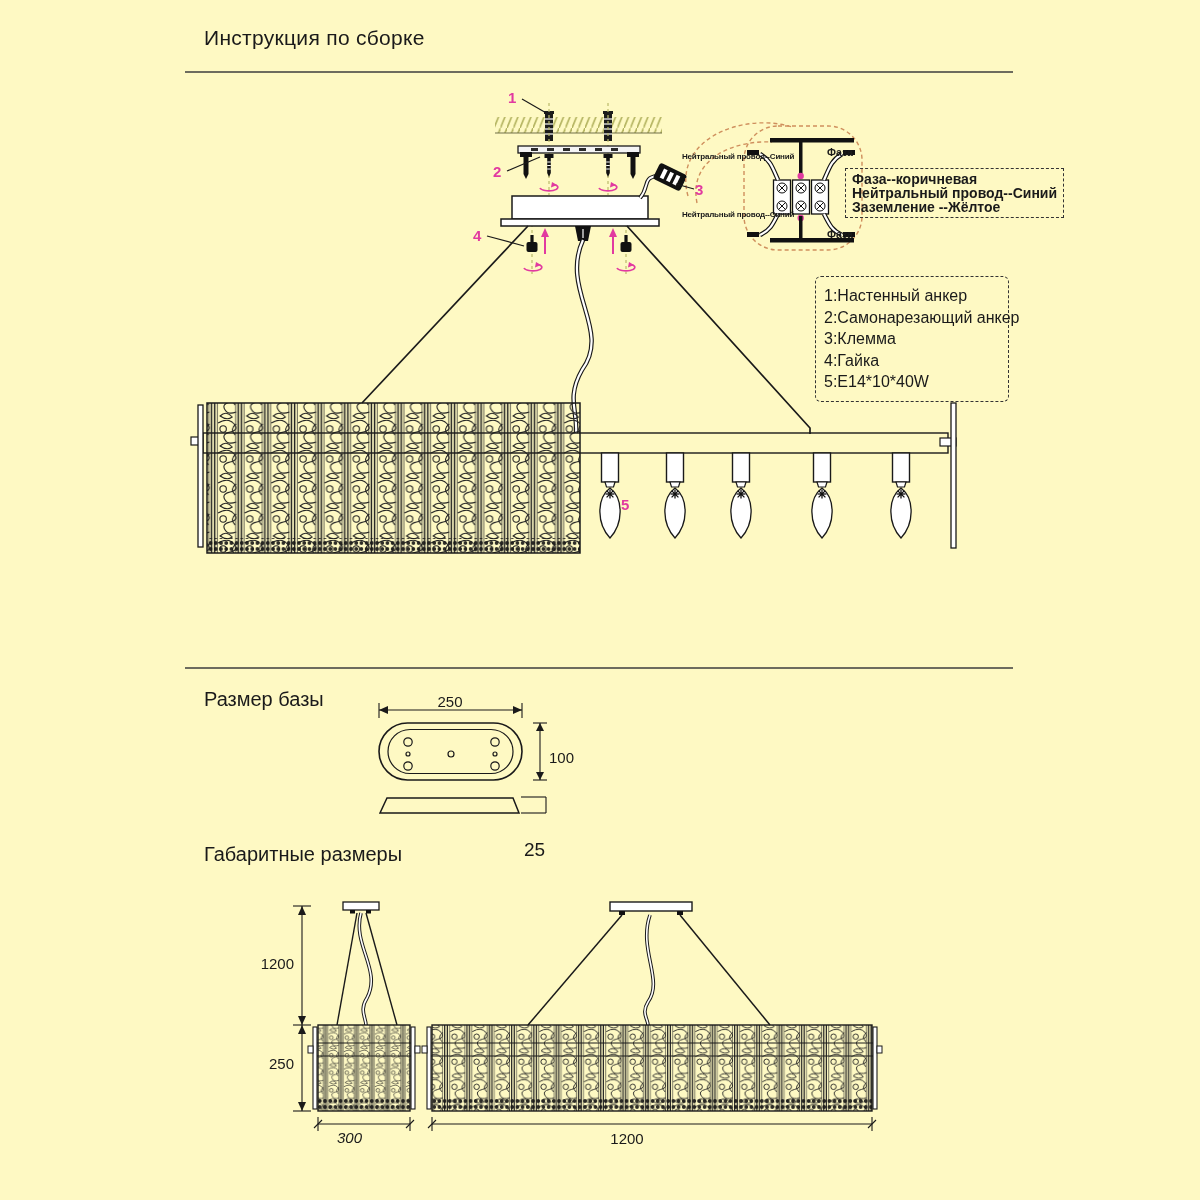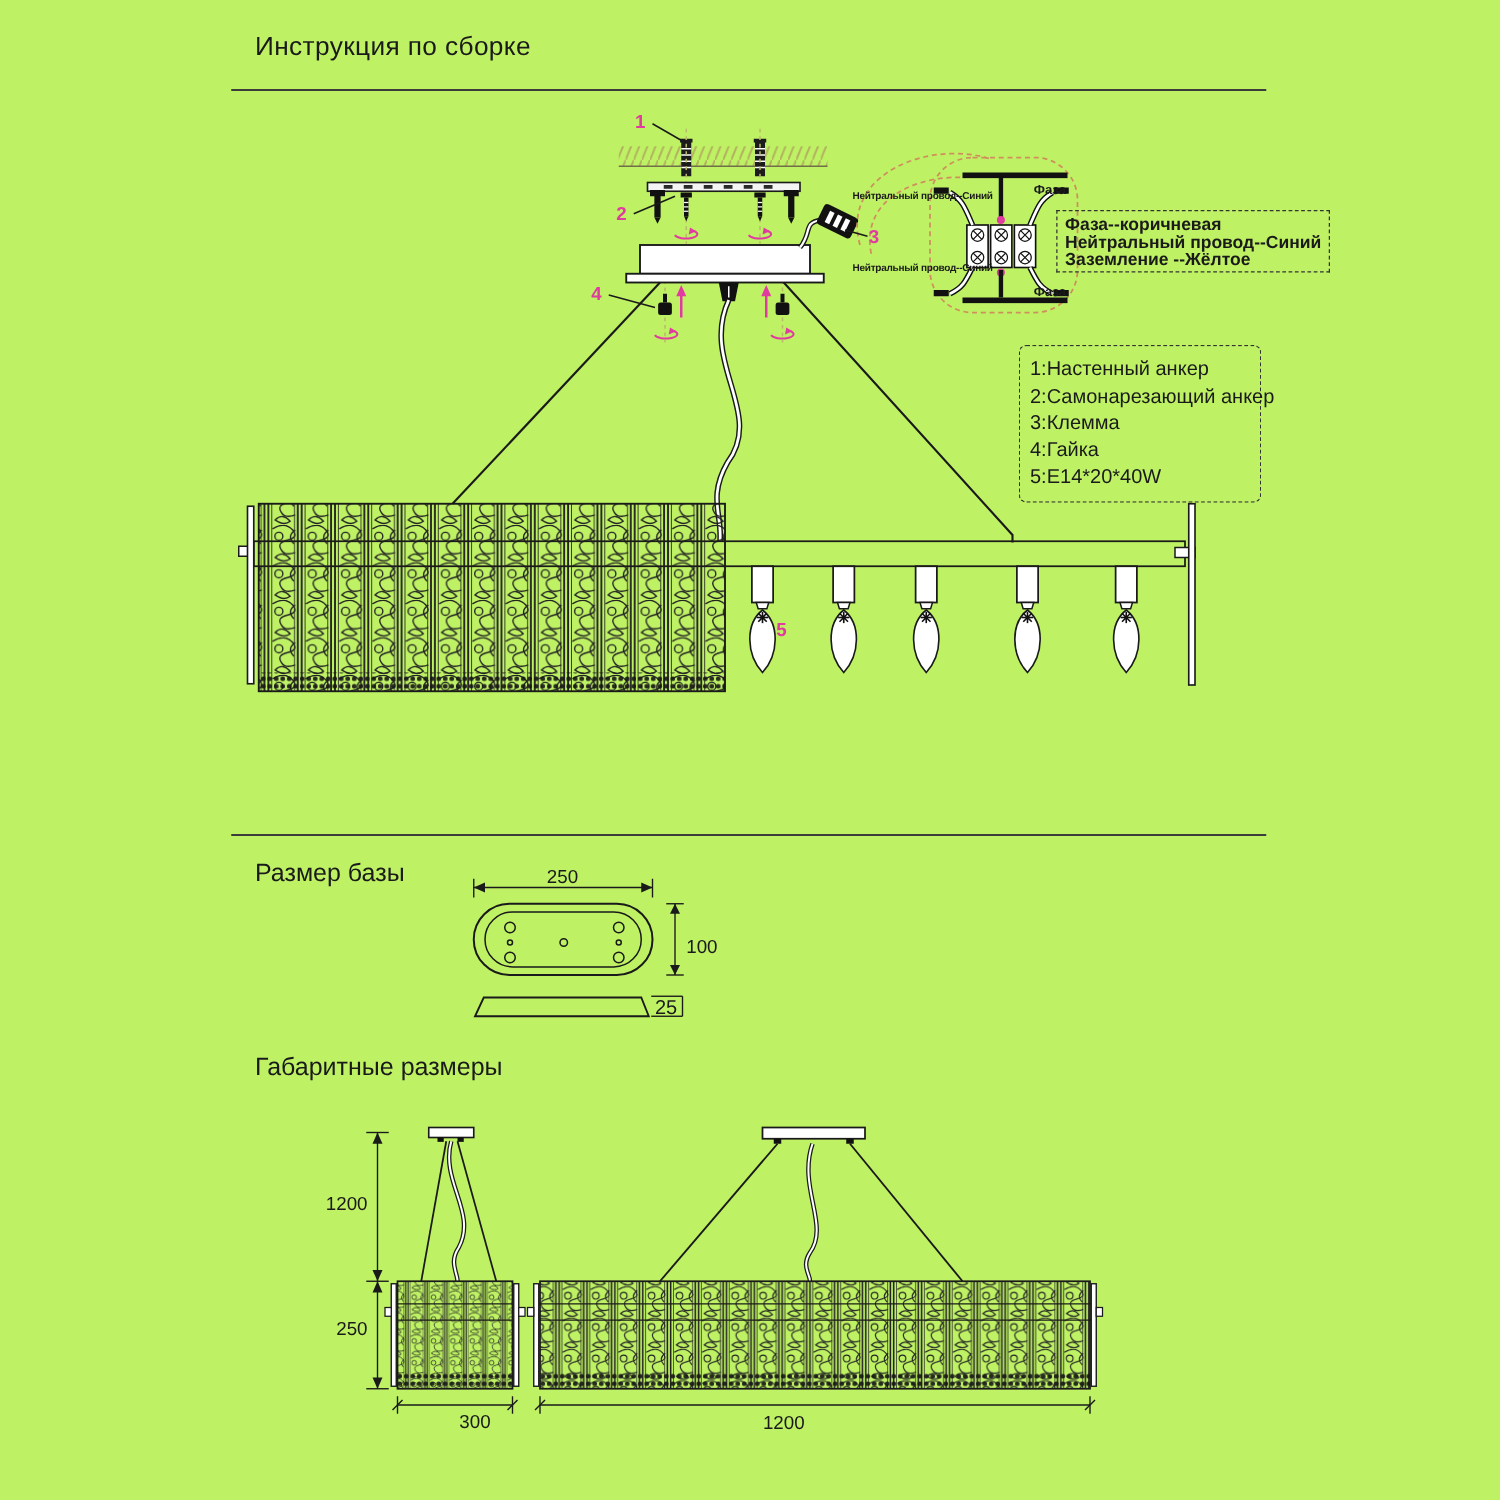--- a/index.html
+++ b/index.html
@@ -1,23 +1,23 @@
 <!DOCTYPE html>
 <html><head>
 <meta charset="utf-8">
 <style>
   html,body{margin:0;padding:0;background:#fff;}
-  .page{position:relative;width:1200px;height:1200px;background:#bef264;
+  .page{position:relative;width:1200px;height:1200px;background:#fef9c3;
         font-family:"Liberation Sans",sans-serif;color:#1a1a1a;overflow:hidden;}
   .abs{position:absolute;white-space:nowrap;}
   .title{font-size:21px;letter-spacing:.3px;}
   .heading{font-size:20px;}
   .callout{color:#e13aa0;font-weight:700;font-size:15px;}
   .dim{font-size:15px;}
-  .dim-s{font-size:16px;}
+  .dim-s{font-size:19px;margin-top:41px;}
   .wire-lbl{font-size:8px;font-weight:700;letter-spacing:-0.2px;}
   .phase-lbl{font-size:10.5px;font-weight:700;}
   .legend-box{border:1.6px dashed #333;padding:3px 6px;line-height:14px;
               font-size:14px;font-weight:700;}
   .legend-box div{white-space:nowrap;}
   .parts-box{border:1.6px dashed #333;border-radius:6px;padding:8px 8px;
              line-height:21.5px;font-size:16px;font-weight:400;}
   .footer{font-size:21px;}
   svg{position:absolute;left:0;top:0;}
 </style>
@@ -372,28 +372,28 @@
   <div>Фаза--коричневая</div>
   <div>Нейтральный провод--Синий</div>
   <div>Заземление --Жёлтое</div>
 </div>
 
 <div class="abs parts-box" style="left:815px;top:276px;width:176px;">
   <div>1:Настенный анкер</div>
   <div>2:Самонарезающий анкер</div>
   <div>3:Клемма</div>
   <div>4:Гайка</div>
-  <div>5:E14*20*40W</div>
+  <div>5:E14*10*40W</div>
 </div>
 
 <div class="abs heading" style="left:204px;top:688px;">Размер базы</div>
 <div class="abs dim" style="left:415px;top:693px;width:70px;text-align:center;">250</div>
 <div class="abs dim" style="left:549px;top:749px;">100</div>
 <div class="abs dim-s" style="left:524px;top:798px;">25</div>
 
 <div class="abs heading" style="left:204px;top:843px;">Габаритные размеры</div>
 <div class="abs dim" style="left:246px;top:955px;width:48px;text-align:right;">1200</div>
 <div class="abs dim" style="left:252px;top:1055px;width:42px;text-align:right;">250</div>
-<div class="abs dim" style="left:356px;top:1129px;width:48px;text-align:center;">300</div>
+<div class="abs dim" style="left:337px;top:1129px;width:48px;text-align:left;font-style:italic;">300</div>
 <div class="abs dim" style="left:597px;top:1130px;width:60px;text-align:center;">1200</div>
 
 
 </div>
 
 </body></html>

